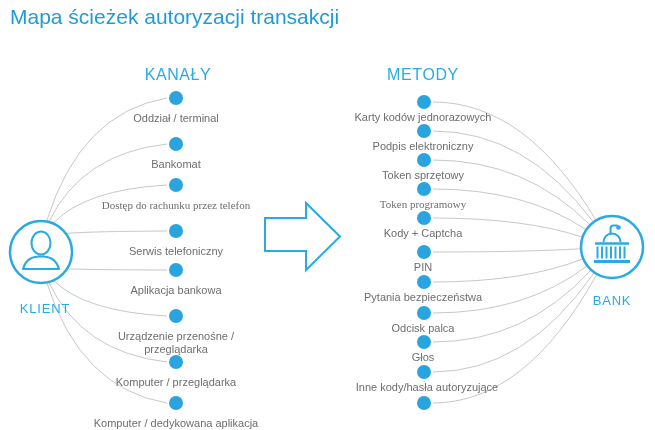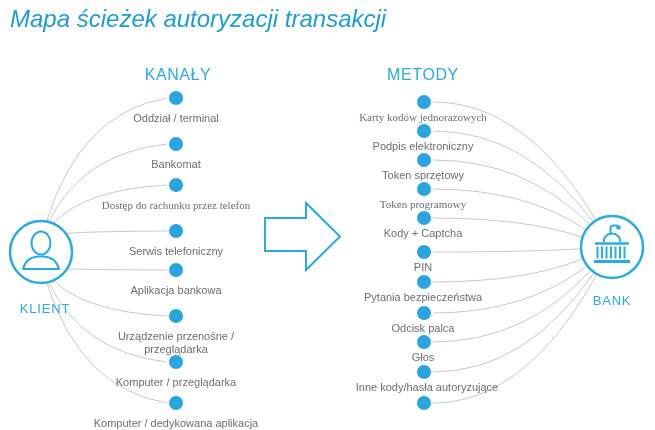--- a/index.html
+++ b/index.html
@@ -5,22 +5,22 @@
   :root{
     --accent:#29abe2; --title:#1e9cd8; --label:#6d6e71;
     --annotation:#58595b; --curve:#c8c8c8; --node:#29a4de;
   }
   html,body{margin:0;padding:0;background:#fff;}
   #stage{
     position:relative; width:655px; height:430px; background:#fff;
     font-family:"Liberation Sans", sans-serif; overflow:hidden;
   }
   #page-title{
-    position:absolute; left:10px; top:5px; font-size:24px;
-    color:var(--title); white-space:nowrap;font-style:italic;
+    position:absolute; left:10px; top:5px; font-size:21px;
+    color:var(--title); white-space:nowrap;
   }
   #wires{position:absolute; left:0; top:0;}
   .col-header{
     position:absolute; top:66px; width:160px; text-align:center;
     font-size:16px; letter-spacing:.6px; color:var(--accent);
   }
   .entity-label{
     position:absolute; width:80px; text-align:center; font-size:13px;
     letter-spacing:.8px; color:var(--accent);
   }
@@ -123,21 +123,21 @@
 
   <div id="labels">
       <div class="node-label" style="left: 66px; width: 220px; top: 112px;">Oddział / terminal</div>
       <div class="node-label" style="left: 66px; width: 220px; top: 158px;">Bankomat</div>
       <div class="node-label" style="left: 66px; width: 220px; top: 199px; font-family: Liberation Serif, serif;">Dostęp do rachunku przez telefon</div>
       <div class="node-label" style="left: 66px; width: 220px; top: 245px;">Serwis telefoniczny</div>
       <div class="node-label" style="left: 66px; width: 220px; top: 284px;">Aplikacja bankowa</div>
       <div class="node-label" style="left: 101px; width: 150px; top: 330px;">Urządzenie przenośne / przeglądarka</div>
       <div class="node-label" style="left: 66px; width: 220px; top: 376px;">Komputer / przeglądarka</div>
       <div class="node-label" style="left: 66px; width: 220px; top: 417px;">Komputer / dedykowana aplikacja</div>
-      <div class="node-label" style="left: 318px; width: 210px; top: 111px; font-family: Liberation Serif, serif;">Karty kodów jednorazowych</div>
+      <div class="node-label" style="left: 318px; width: 210px; top: 111px;">Karty kodów jednorazowych</div>
       <div class="node-label" style="left: 318px; width: 210px; top: 140px;">Podpis elektroniczny</div>
       <div class="node-label" style="left: 318px; width: 210px; top: 169px;">Token sprzętowy</div>
       <div class="node-label" style="left: 318px; width: 210px; top: 198px; font-family: Liberation Serif, serif;">Token programowy</div>
       <div class="node-label" style="left: 318px; width: 210px; top: 227px;">Kody + Captcha</div>
       <div class="node-label" style="left: 318px; width: 210px; top: 261px;">PIN</div>
       <div class="node-label" style="left: 318px; width: 210px; top: 291px;">Pytania bezpieczeństwa</div>
       <div class="node-label" style="left: 318px; width: 210px; top: 322px;">Odcisk palca</div>
       <div class="node-label" style="left: 318px; width: 210px; top: 351px;">Głos</div>
       <div class="node-label" style="left: 322px; width: 210px; top: 381px;">Inne kody/hasła autoryzujące</div>
     </div>

